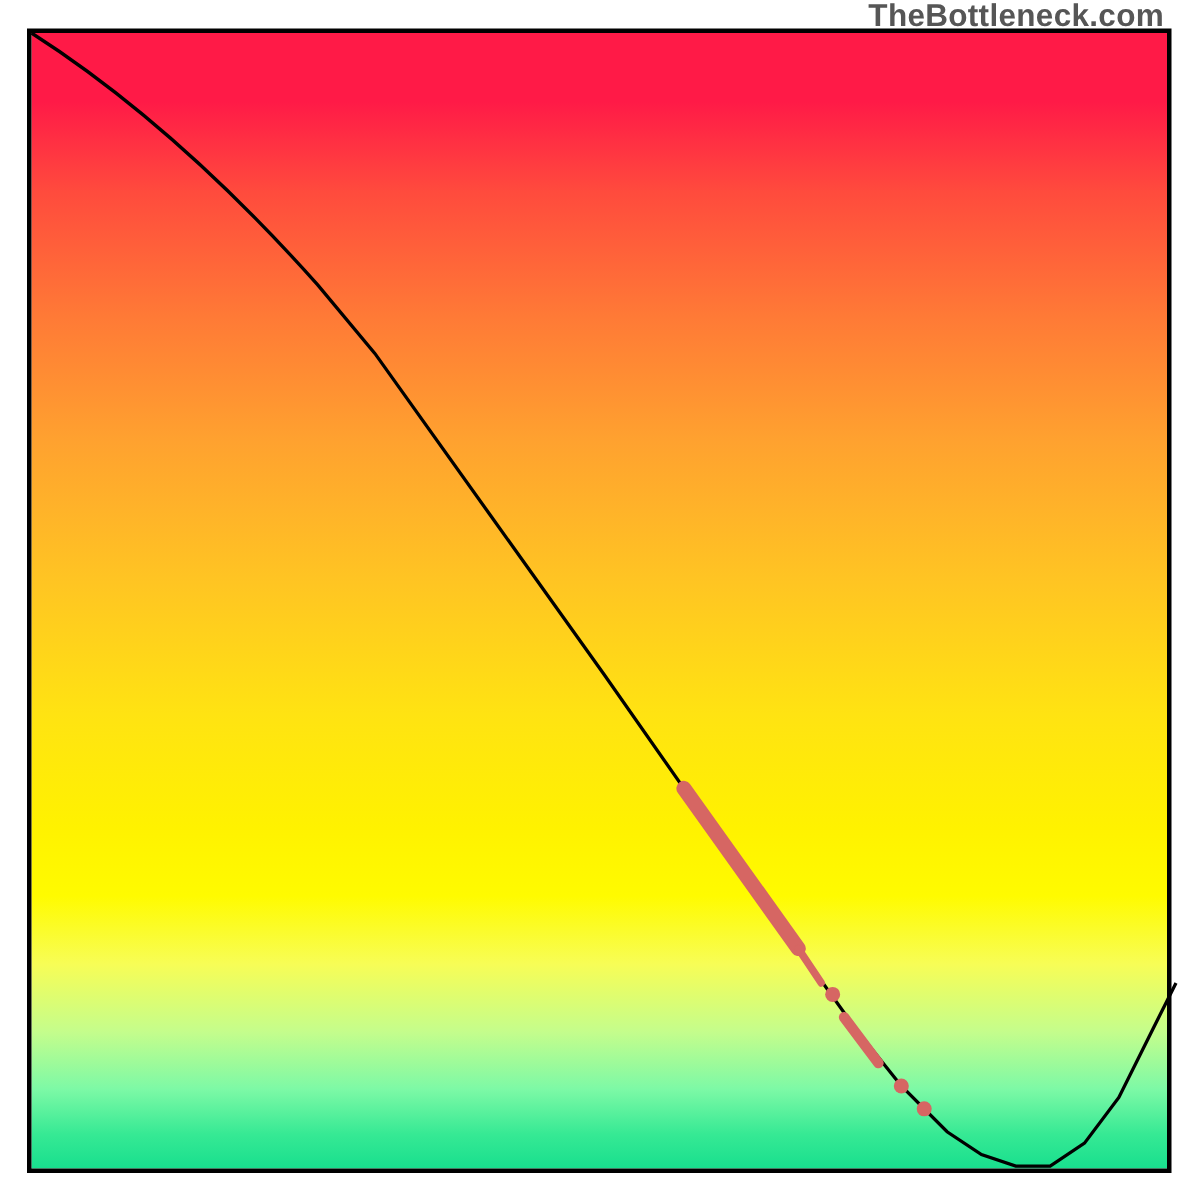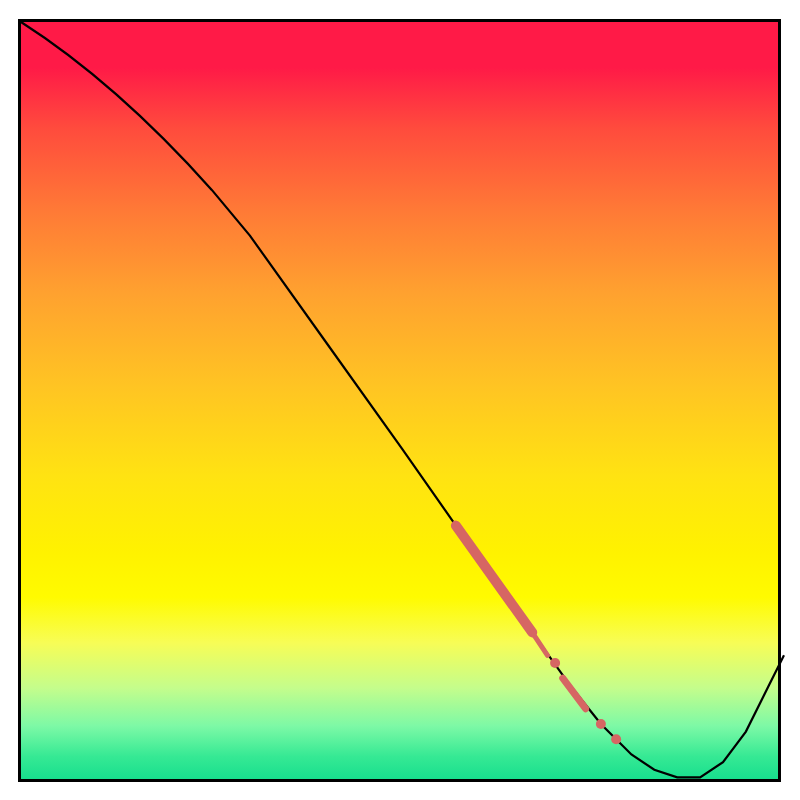--- a/index.html
+++ b/index.html
@@ -68,20 +68,21 @@
     stroke-linecap: round;
   }
   .marker-dot {
     fill: #d66663;
   }
 </style>
 </head>
 <body>
 
 <div class="chart-container">
+  <div class="watermark">TheBottleneck.com</div>
   <div class="plot-area">
     <svg class="overlay" viewBox="0 0 763 763" preserveAspectRatio="none">
       <path id="curve-path" class="curve" d="M 0.0 0.0 Q 95.4 61.0 190.8 167.9 L 228.9 213.6 L 305.2 320.5 L 381.5 427.3 L 434.9 503.6 L 473.1 557.0 L 511.2 610.4 L 549.4 663.8 L 579.9 702.0 L 610.4 732.5 L 633.3 747.7 L 656.2 755.4 L 679.1 755.4 L 702.0 740.1 L 724.9 709.6 L 747.7 663.8 L 763.0 633.3"></path>
       <g id="markers">
           <line x1="434.90999999999997" y1="503.58" x2="511.21000000000004" y2="610.4" class="marker-seg" stroke-width="10"></line>
           <line x1="511.21000000000004" y1="610.4" x2="526.4699999999999" y2="633.29" class="marker-seg" stroke-width="5"></line>
           <line x1="541.73" y1="656.18" x2="564.62" y2="686.7" class="marker-seg" stroke-width="7"></line>
           <circle cx="534.1" cy="640.92" r="5" class="marker-dot"></circle>
           <circle cx="579.88" cy="701.96" r="5" class="marker-dot"></circle>
           <circle cx="595.14" cy="717.22" r="5" class="marker-dot"></circle>

